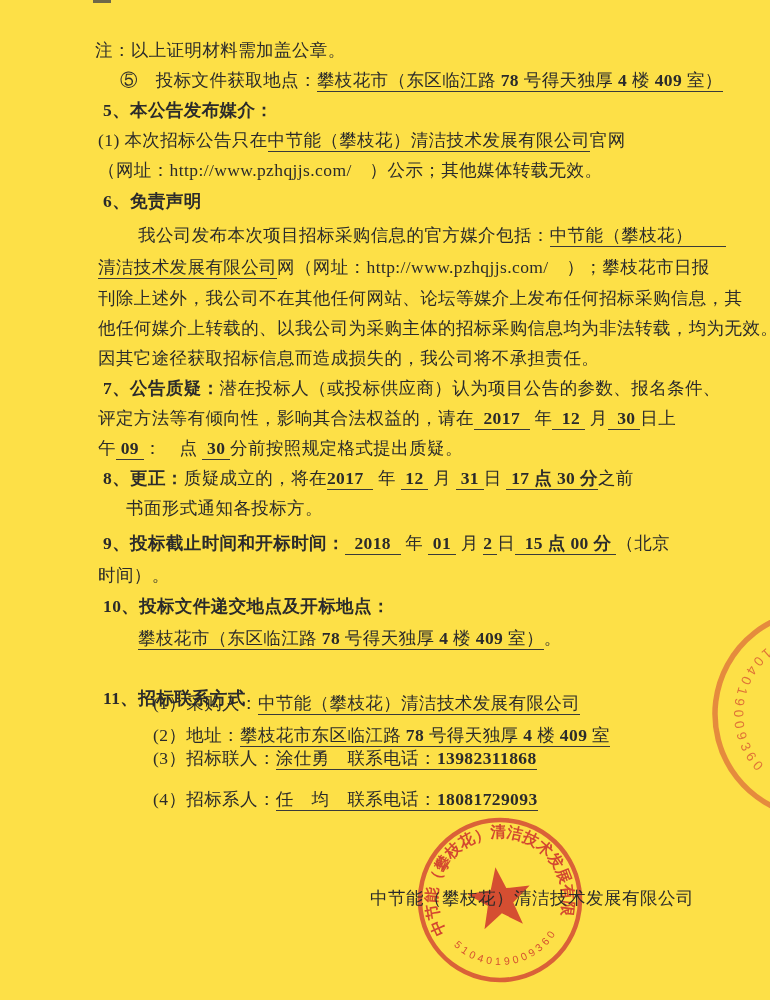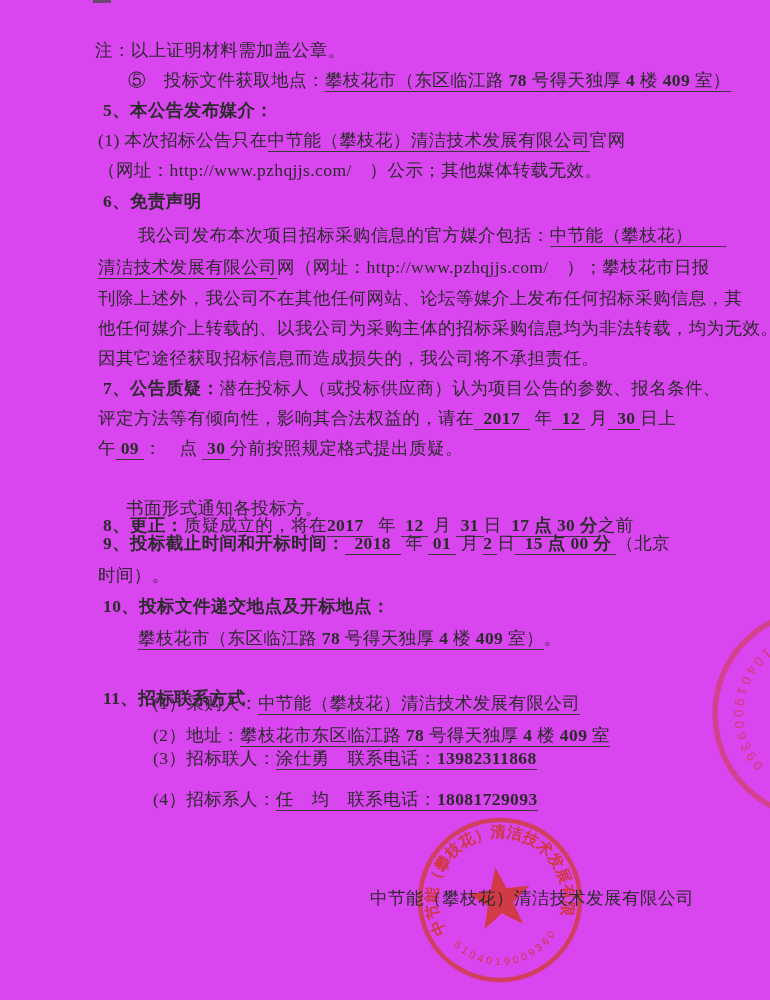--- a/index.html
+++ b/index.html
@@ -3,21 +3,21 @@
 <meta charset="utf-8">
 <style>
   html,body{margin:0;padding:0;}
   body{
     width:770px;height:1000px;overflow:hidden;
     background:#ffffff;
     font-family:"Liberation Serif","DejaVu Serif",serif;
   }
   #page{
     position:relative;width:770px;height:1000px;overflow:hidden;
-    background:#d946ef;color:#262626;
+    background:#fde047;color:#262626;
   }
   .line{
     position:absolute;height:24px;line-height:24px;
     font-size:17.5px;letter-spacing:0.4px;white-space:nowrap;
     color:#2b2b2b;
   }
   .line span{white-space:pre;}
   .b{font-weight:700;}
   .u{border-bottom:1.6px solid #3a3a3a;padding-bottom:1px;}
   .artifact{position:absolute;background:#4a4a4a;opacity:.8;}
@@ -31,34 +31,34 @@
 </style>
 </head>
 <body>
 
 <div id="page">
 
   <div class="artifact" style="left:93px;top:0;width:18px;height:3px;"></div>
 
   <div id="doc-body">
       <div class="line" style="left: 95px; top: 38px;"><span>注：以上证明材料需加盖公章。</span></div>
-      <div class="line" style="left: 128px; top: 68px;"><span>⑤　投标文件获取地点：</span><span class="u">攀枝花市（东区临江路 </span><span class="b u">78</span><span class="u"> 号得天独厚 </span><span class="b u">4</span><span class="u"> 楼 </span><span class="b u">409</span><span class="u"> 室）</span></div>
+      <div class="line" style="left: 120px; top: 68px;"><span>⑤　投标文件获取地点：</span><span class="u">攀枝花市（东区临江路 </span><span class="b u">78</span><span class="u"> 号得天独厚 </span><span class="b u">4</span><span class="u"> 楼 </span><span class="b u">409</span><span class="u"> 室）</span></div>
       <div class="line" style="left: 103px; top: 98px;"><span class="b">5、本公告发布媒介：</span></div>
       <div class="line" style="left: 98px; top: 128px;"><span>(1) 本次招标公告只在</span><span class="u">中节能（攀枝花）清洁技术发展有限公司</span><span>官网</span></div>
       <div class="line" style="left: 98px; top: 158px;"><span>（网址：http://www.pzhqjjs.com/　）公示；其他媒体转载无效。</span></div>
       <div class="line" style="left: 103px; top: 189px;"><span class="b">6、免责声明</span></div>
       <div class="line" style="left: 138px; top: 223px;"><span>我公司发布本次项目招标采购信息的官方媒介包括：</span><span class="u">中节能（攀枝花）</span><span class="u">&nbsp;&nbsp;&nbsp;&nbsp;&nbsp;&nbsp;&nbsp;</span></div>
       <div class="line" style="left: 98px; top: 255px;"><span class="u">清洁技术发展有限公司</span><span>网（网址：http://www.pzhqjjs.com/　）；攀枝花市日报</span></div>
       <div class="line" style="left: 98px; top: 286px;"><span>刊除上述外，我公司不在其他任何网站、论坛等媒介上发布任何招标采购信息，其</span></div>
       <div class="line" style="left: 98px; top: 316px;"><span>他任何媒介上转载的、以我公司为采购主体的招标采购信息均为非法转载，均为无效。</span></div>
       <div class="line" style="left: 98px; top: 346px; text-align: center;"><span>因其它途径获取招标信息而造成损失的，我公司将不承担责任。</span></div>
       <div class="line" style="left: 103px; top: 376px; text-align: center;"><span class="b">7、公告质疑：</span><span>潜在投标人（或投标供应商）认为项目公告的参数、报名条件、</span></div>
       <div class="line" style="left: 98px; top: 406px;"><span>评定方法等有倾向性，影响其合法权益的，请在</span><span class="b u">&nbsp;&nbsp;2017&nbsp;&nbsp;</span><span> 年</span><span class="b u">&nbsp;&nbsp;12&nbsp;</span><span> 月</span><span class="b u">&nbsp;&nbsp;30 </span><span>日上</span></div>
       <div class="line" style="left: 98px; top: 436px;"><span>午</span><span class="b u">&nbsp;09&nbsp;</span><span>：　点 </span><span class="b u">&nbsp;30 </span><span>分前按照规定格式提出质疑。</span></div>
-      <div class="line" style="left: 103px; top: 466px; margin-top: 47px;"><span class="b">8、更正：</span><span>质疑成立的，将在</span><span class="b u">2017&nbsp;&nbsp;</span><span> 年 </span><span class="b u">&nbsp;12&nbsp;</span><span> 月 </span><span class="b u">&nbsp;31&nbsp;</span><span>日 </span><span class="b u">&nbsp;17 点 30 分</span><span>之前</span></div>
+      <div class="line" style="left: 103px; top: 466px;"><span class="b">8、更正：</span><span>质疑成立的，将在</span><span class="b u">2017&nbsp;&nbsp;</span><span> 年 </span><span class="b u">&nbsp;12&nbsp;</span><span> 月 </span><span class="b u">&nbsp;31&nbsp;</span><span>日 </span><span class="b u">&nbsp;17 点 30 分</span><span>之前</span></div>
       <div class="line" style="left: 98px; top: 496px; margin-left: 28px;"><span>书面形式通知各投标方。</span></div>
       <div class="line" style="left: 103px; top: 531px;"><span class="b">9、投标截止时间和开标时间：</span><span class="b u">&nbsp;&nbsp;2018&nbsp;&nbsp;</span><span> 年 </span><span class="b u">&nbsp;01&nbsp;</span><span> 月 </span><span class="b u">2&nbsp;</span><span>日</span><span class="b u">&nbsp;&nbsp;15 点 00 分&nbsp;</span><span>（北京</span></div>
       <div class="line" style="left: 98px; top: 563px;"><span>时间）。</span></div>
       <div class="line" style="left: 103px; top: 594px;"><span class="b">10、投标文件递交地点及开标地点：</span></div>
       <div class="line" style="left: 138px; top: 626px;"><span class="u">攀枝花市（东区临江路 </span><span class="b u">78</span><span class="u"> 号得天独厚 </span><span class="b u">4</span><span class="u"> 楼 </span><span class="b u">409</span><span class="u"> 室）</span><span>。</span></div>
       <div class="line" style="left: 103px; top: 686px;"><span class="b">11、招标联系方式</span></div>
       <div class="line" style="left: 153px; top: 691px;"><span>(1）采购人：</span><span class="u">中节能（攀枝花）清洁技术发展有限公司</span></div>
       <div class="line" style="left: 153px; top: 723px;"><span>(2）地址：</span><span class="u">攀枝花市东区临江路 </span><span class="b u">78</span><span class="u"> 号得天独厚 </span><span class="b u">4</span><span class="u"> 楼 </span><span class="b u">409</span><span class="u"> 室</span></div>
       <div class="line" style="left: 153px; top: 746px;"><span>(3）招标联人：</span><span class="u">涂仕勇　联系电话：</span><span class="b u">13982311868</span></div>
       <div class="line" style="left: 153px; top: 787px;"><span>(4）招标系人：</span><span class="u">任　均　联系电话：</span><span class="b u">18081729093</span></div>

